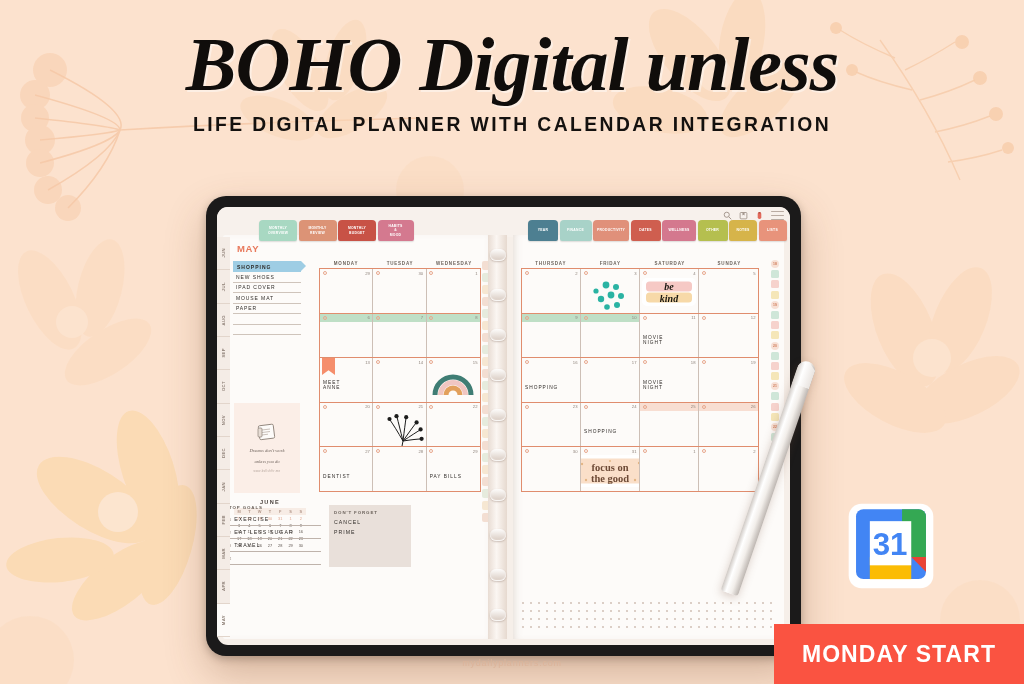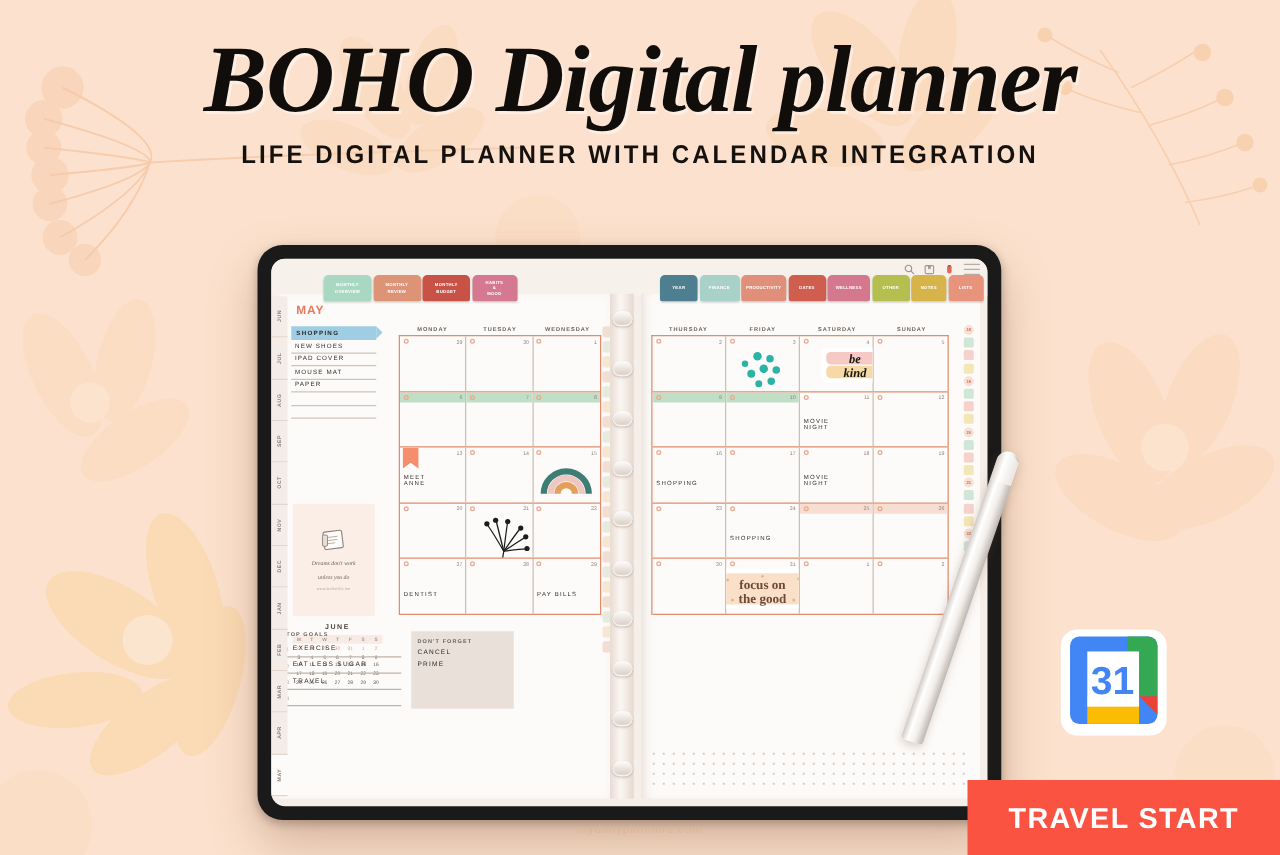--- a/index.html
+++ b/index.html
@@ -237,21 +237,21 @@
     </g>
     <g fill="#fad9bb" opacity="0.4">
       <circle cx="30" cy="660" r="44"></circle>
         <circle cx="430" cy="190" r="34"></circle>
       <circle cx="980" cy="620" r="40"></circle>
     </g>
   </svg>
 </div>
 
 <div id="header">
-  <div id="title">BOHO Digital planner</div>
+  <div id="title">BOHO Digital unless</div>
   <div id="subtitle">LIFE DIGITAL PLANNER WITH CALENDAR INTEGRATION</div>
 </div>
 
 <div id="tablet">
   <div id="screen">
 
     <div id="toolbar">
       <div id="toolicons">
         <svg class="ti" viewBox="0 0 12 12">
           <circle cx="5" cy="5" r="3.4" fill="none" stroke="#a3968d" stroke-width="1.3"></circle>
@@ -659,21 +659,21 @@
                       <circle cx="24" cy="17" r="3.4"></circle>
                       <circle cx="34" cy="18" r="3"></circle>
                       <circle cx="20" cy="29" r="2.8"></circle>
                       <circle cx="30" cy="27" r="3"></circle>
                     </g>
                   </svg>
                 </div>
                 <div class="cell" style="width: 59.5px;">
                   <div class="dcirc"></div>
                   <div class="dnum">4</div>
-                  <div class="sticker" id="stk-bekind" style="left:50%;top:8px;transform:translateX(-50%);margin-left:15px;"><svg width="56" height="30" viewBox="0 0 56 30">
+                  <div class="sticker" id="stk-bekind" style="left:50%;top:8px;transform:translateX(-50%);"><svg width="56" height="30" viewBox="0 0 56 30">
                       <rect x="1" y="1" width="54" height="28" rx="5" fill="#fff"></rect>
                       <rect x="5" y="4.5" width="46" height="10" rx="3.5" fill="#f6c9c5"></rect>
                       <rect x="5" y="15.5" width="46" height="10" rx="3.5" fill="#f7d9a8"></rect>
                       <text x="28" y="13" font-family="Liberation Serif, serif" font-style="italic" font-size="10" font-weight="bold" fill="#17150f" text-anchor="middle">be</text>
                       <text x="28" y="24.5" font-family="Liberation Serif, serif" font-style="italic" font-size="10" font-weight="bold" fill="#17150f" text-anchor="middle">kind</text>
                     </svg></div>
                 </div>
                 <div class="cell" style="width: 59.5px;">
                   <div class="dcirc"></div>
                   <div class="dnum">5</div>
@@ -824,16 +824,16 @@
   <rect x="4" y="4" width="92" height="92" rx="14" fill="#ffffff"></rect>
   <path d="M12 18a8 8 0 0 1 8-8h60a8 8 0 0 1 8 8v60a8 8 0 0 1-8 8H20a8 8 0 0 1-8-8z" fill="#4285f4"></path>
   <path d="M62 10h18a8 8 0 0 1 8 8v44H62z" fill="#34a853"></path>
   <rect x="27" y="62" width="45" height="24" fill="#fbbc04"></rect>
   <path d="M72 62h16v16z" fill="#ea4335"></path>
   <rect x="27" y="23" width="45" height="48" fill="#ffffff"></rect>
   <text x="49" y="60" font-family="Liberation Sans, sans-serif" font-size="34" font-weight="bold" fill="#4285f4" text-anchor="middle">31</text>
 </svg>
 
 <div id="banner">
-  <div class="b2">TRAVEL START</div>
+  <div class="b2">MONDAY START</div>
 </div>
 
 <div id="watermark">mydailyplanners.com</div>
 
 </body></html>

